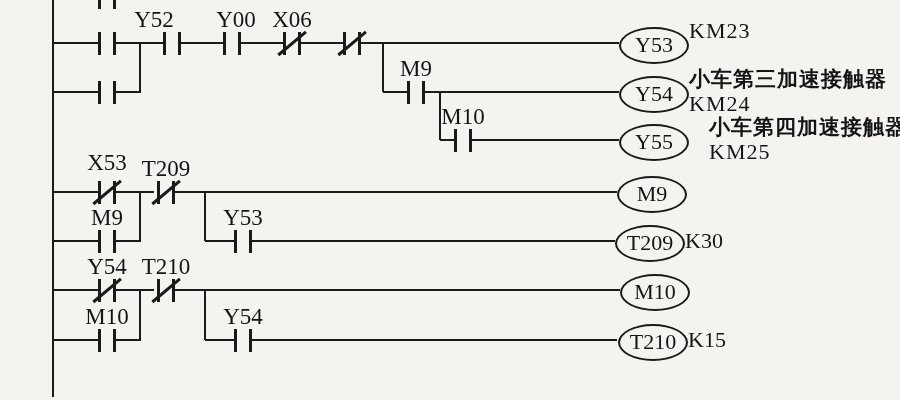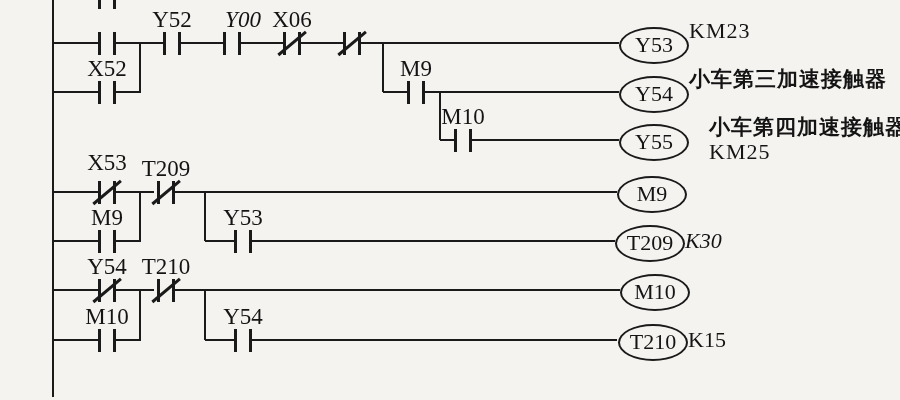--- a/index.html
+++ b/index.html
@@ -68,34 +68,33 @@
     <div class="wv" style="left: 381.7px; top: 43px; height: 49px;"></div>
     <div class="wv" style="left: 438.7px; top: 92px; height: 48px;"></div>
     <div class="wv" style="left: 138.7px; top: 192px; height: 50px;"></div>
     <div class="wv" style="left: 203.7px; top: 192px; height: 49px;"></div>
     <div class="wv" style="left: 138.7px; top: 290px; height: 51px;"></div>
     <div class="wv" style="left: 203.7px; top: 290px; height: 50px;"></div>
     <div class="bar" style="left: 98px; top: 31.5px;"></div>
     <div class="bar" style="left: 113px; top: 31.5px;"></div>
     <div class="bar" style="left: 163px; top: 31.5px;"></div>
     <div class="bar" style="left: 178px; top: 31.5px;"></div>
-    <div class="clabel" style="left: 122px; top: 8px; font-family: Liberation Serif, serif;">Y52</div>
+    <div class="clabel" style="left: 104px; top: 8px; font-family: Liberation Serif, serif;">Y52</div>
     <div class="bar" style="left: 223px; top: 31.5px;"></div>
     <div class="bar" style="left: 238px; top: 31.5px;"></div>
-    <div class="clabel" style="left: 193px; top: 8px; font-style: italic;">Y00</div>
+    <div class="clabel" style="left: 186px; top: 8px;">Y00</div>
     <div class="bar" style="left: 283px; top: 31.5px;"></div>
     <div class="bar" style="left: 298px; top: 31.5px;"></div>
     <div class="slash" style="left: 274px; top: 41.7px;"></div>
     <div class="clabel" style="left: 242px; top: 8px;">X06</div>
     <div class="bar" style="left: 343px; top: 31.5px;"></div>
     <div class="bar" style="left: 358px; top: 31.5px;"></div>
     <div class="slash" style="left: 334px; top: 41.7px;"></div>
     <div class="bar" style="left: 98px; top: 80.5px;"></div>
     <div class="bar" style="left: 113px; top: 80.5px;"></div>
-    <div class="clabel" style="left: 57px; top: 57px;">X52</div>
     <div class="bar" style="left: 407px; top: 80.5px;"></div>
     <div class="bar" style="left: 422px; top: 80.5px;"></div>
     <div class="clabel" style="left: 366px; top: 57px;">M9</div>
     <div class="bar" style="left: 454px; top: 128.5px;"></div>
     <div class="bar" style="left: 469px; top: 128.5px;"></div>
     <div class="clabel" style="left: 413px; top: 105px;">M10</div>
     <div class="bar" style="left: 98px; top: 180.5px;"></div>
     <div class="bar" style="left: 113px; top: 180.5px;"></div>
     <div class="slash" style="left: 89px; top: 190.7px;"></div>
     <div class="clabel" style="left: 57px; top: 151px;">X53</div>
@@ -127,35 +126,36 @@
       <span>Y53</span>
     </div>
     <div class="note" style="left: 689px; top: 19px;">
       <span class="km">KM23</span>
     </div>
     <div class="coil" style="left: 619px; top: 75.5px;">
       <span>Y54</span>
     </div>
     <div class="note" style="left: 689px; top: 68px;">
       <span class="zh">小车第三加速接触器</span>
+      <span class="km">KM24</span>
     </div>
     <div class="coil" style="left: 619px; top: 123.5px;">
       <span>Y55</span>
     </div>
     <div class="note" style="left: 709px; top: 116px;">
       <span class="zh">小车第四加速接触器</span>
       <span class="km">KM25</span>
     </div>
     <div class="coil" style="left: 617px; top: 175.5px;">
       <span>M9</span>
     </div>
     <div class="coil" style="left: 615px; top: 224.5px;">
       <span>T209</span>
     </div>
-    <div class="suffix" style="left: 685px; top: 228px; font-style: italic;">K30</div>
+    <div class="suffix" style="left: 685px; top: 228px;">K30</div>
     <div class="coil" style="left: 620px; top: 273.5px;">
       <span>M10</span>
     </div>
     <div class="coil" style="left: 618px; top: 323.5px;">
       <span>T210</span>
     </div>
     <div class="suffix" style="left: 688px; top: 327px;">K15</div>
   </div>
 
 </body></html>

